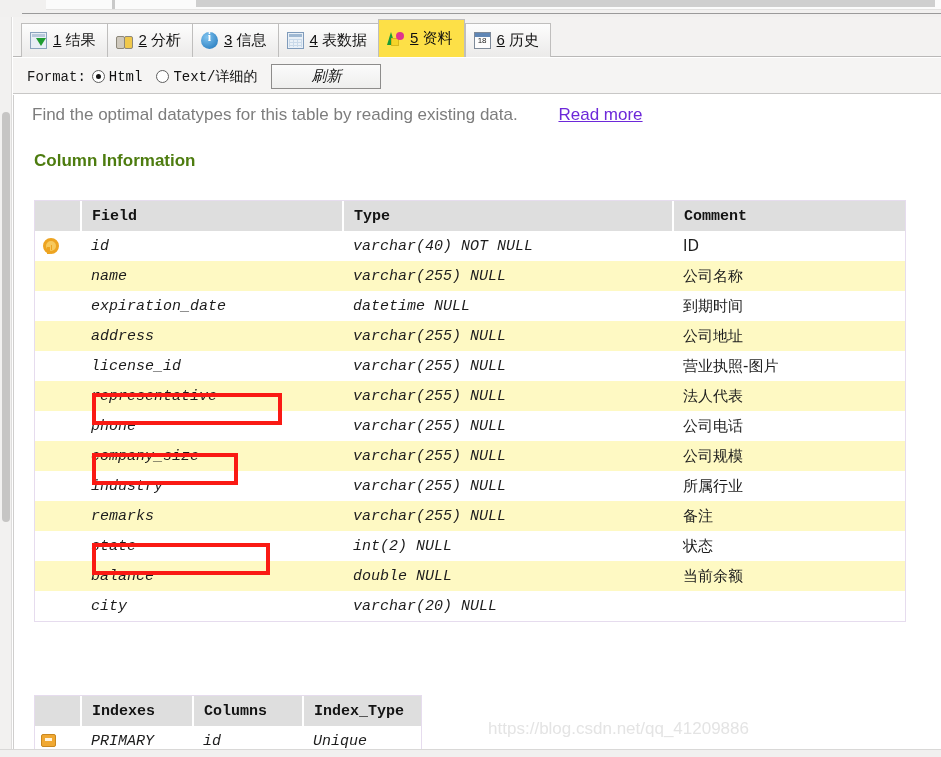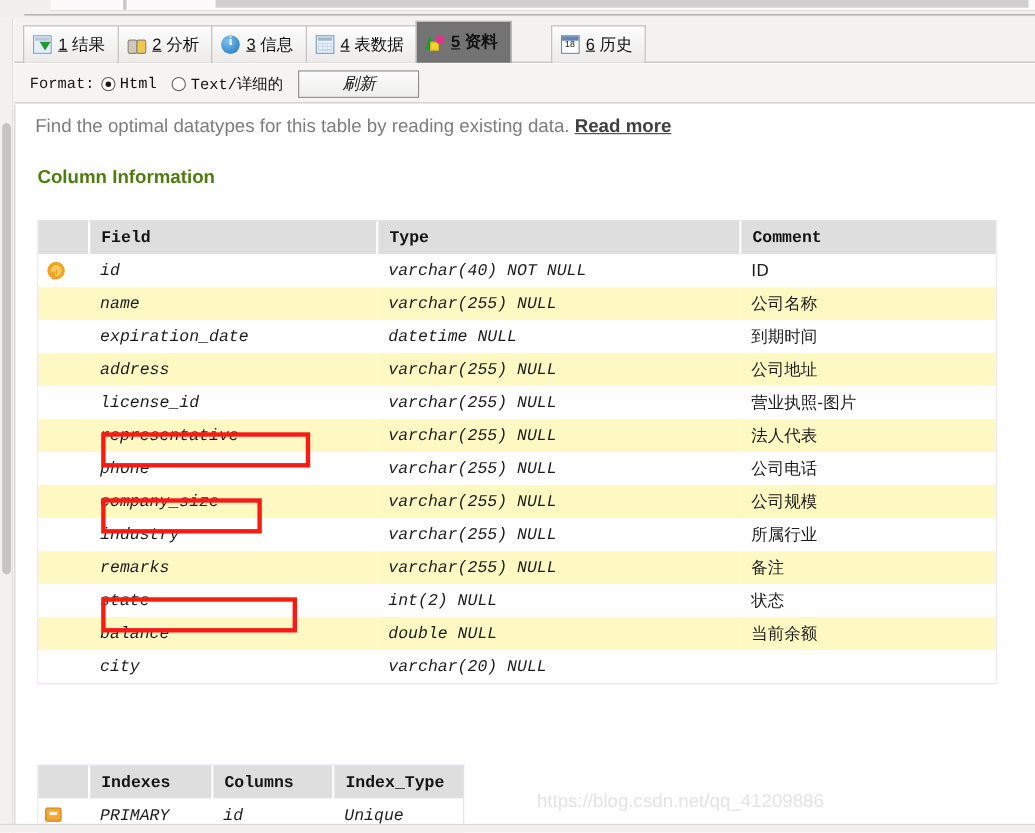--- a/index.html
+++ b/index.html
@@ -65,25 +65,25 @@
     height: 34px; padding: 0 11px 0 8px;
     background: linear-gradient(#fdfdfd, #ebeae9);
     border: 1px solid #bfbebd;
     border-bottom: none;
     border-right: none;
     font-size: 15px; color: #111;
     cursor: pointer;
     white-space: nowrap;
   }
   .tab:first-child { border-left: 1px solid #bfbebd; }
-  .tab.last-bordered { border-right: 1px solid #bfbebd; margin-left: 36px; }
+  .tab.last-bordered { border-right: 1px solid #bfbebd; }
   .tab.active {
-    background: #737373;
+    background: #fde047;
     height: 38px;
-    font-weight: bold;
+    font-weight: normal;
     border: 1px solid #bfbebd;
     border-bottom: none;
     position: relative; z-index: 3;
   }
   .tab .lbl .num { text-decoration: underline; }
   .tab .lbl { font-size: 15px; }
 
   .tabicon { width: 17px; height: 17px; position: relative; flex: 0 0 17px; }
 
   
@@ -149,21 +149,21 @@
     position:absolute; left:13px; top:95px; width:928px; height:662px;
     background:#ffffff;
     border-left:1px solid #cfcecd;
     overflow:hidden;
   }
 
   .hint-row {
     position:absolute; left:18px; top:10px;
     font-size:17px; color:#7d7d7d; white-space:nowrap;
   }
-  .hint-row a { color:#404040; text-decoration:underline; font-weight:bold; }
+  .hint-row a { color:#6d28d9; text-decoration:underline; font-weight:normal;margin-left:36px; }
 
   .sec-title {
     position:absolute; font-size:17px; font-weight:bold; color:#4d7c0f;
   }
   #colinfo-title { left:20px; top:56px; }
   #idxinfo-title { left:20px; top:556px; }
 
   
   .dbtable {
     position:absolute;

